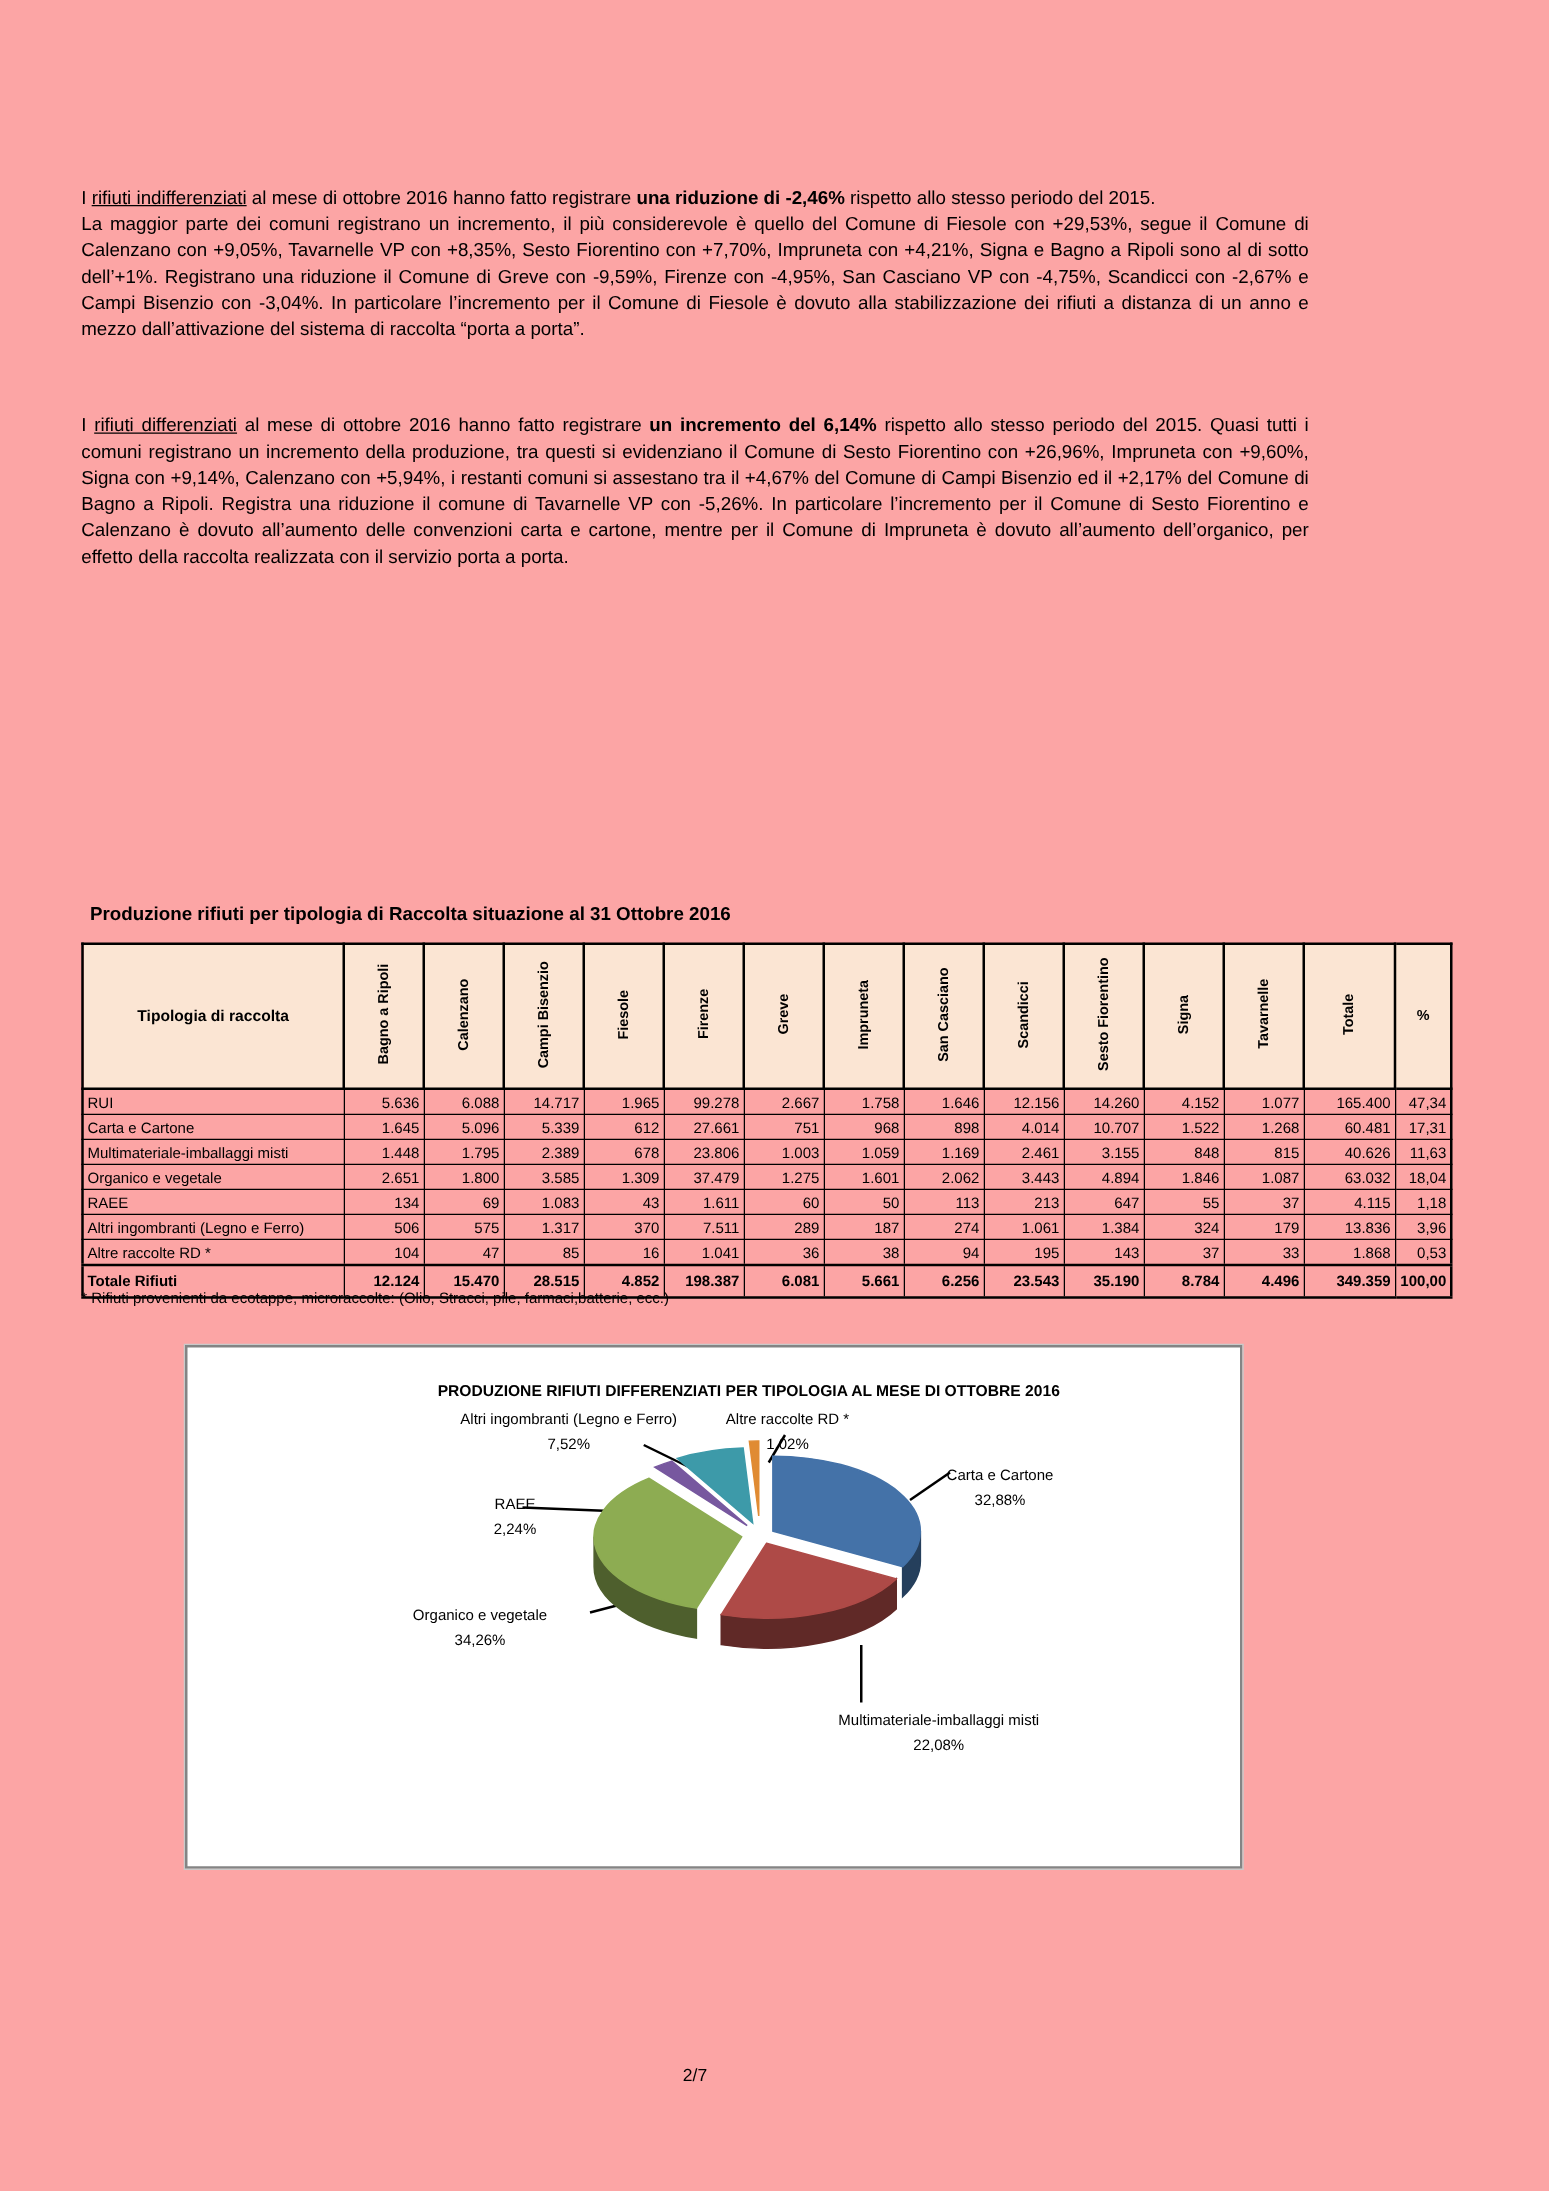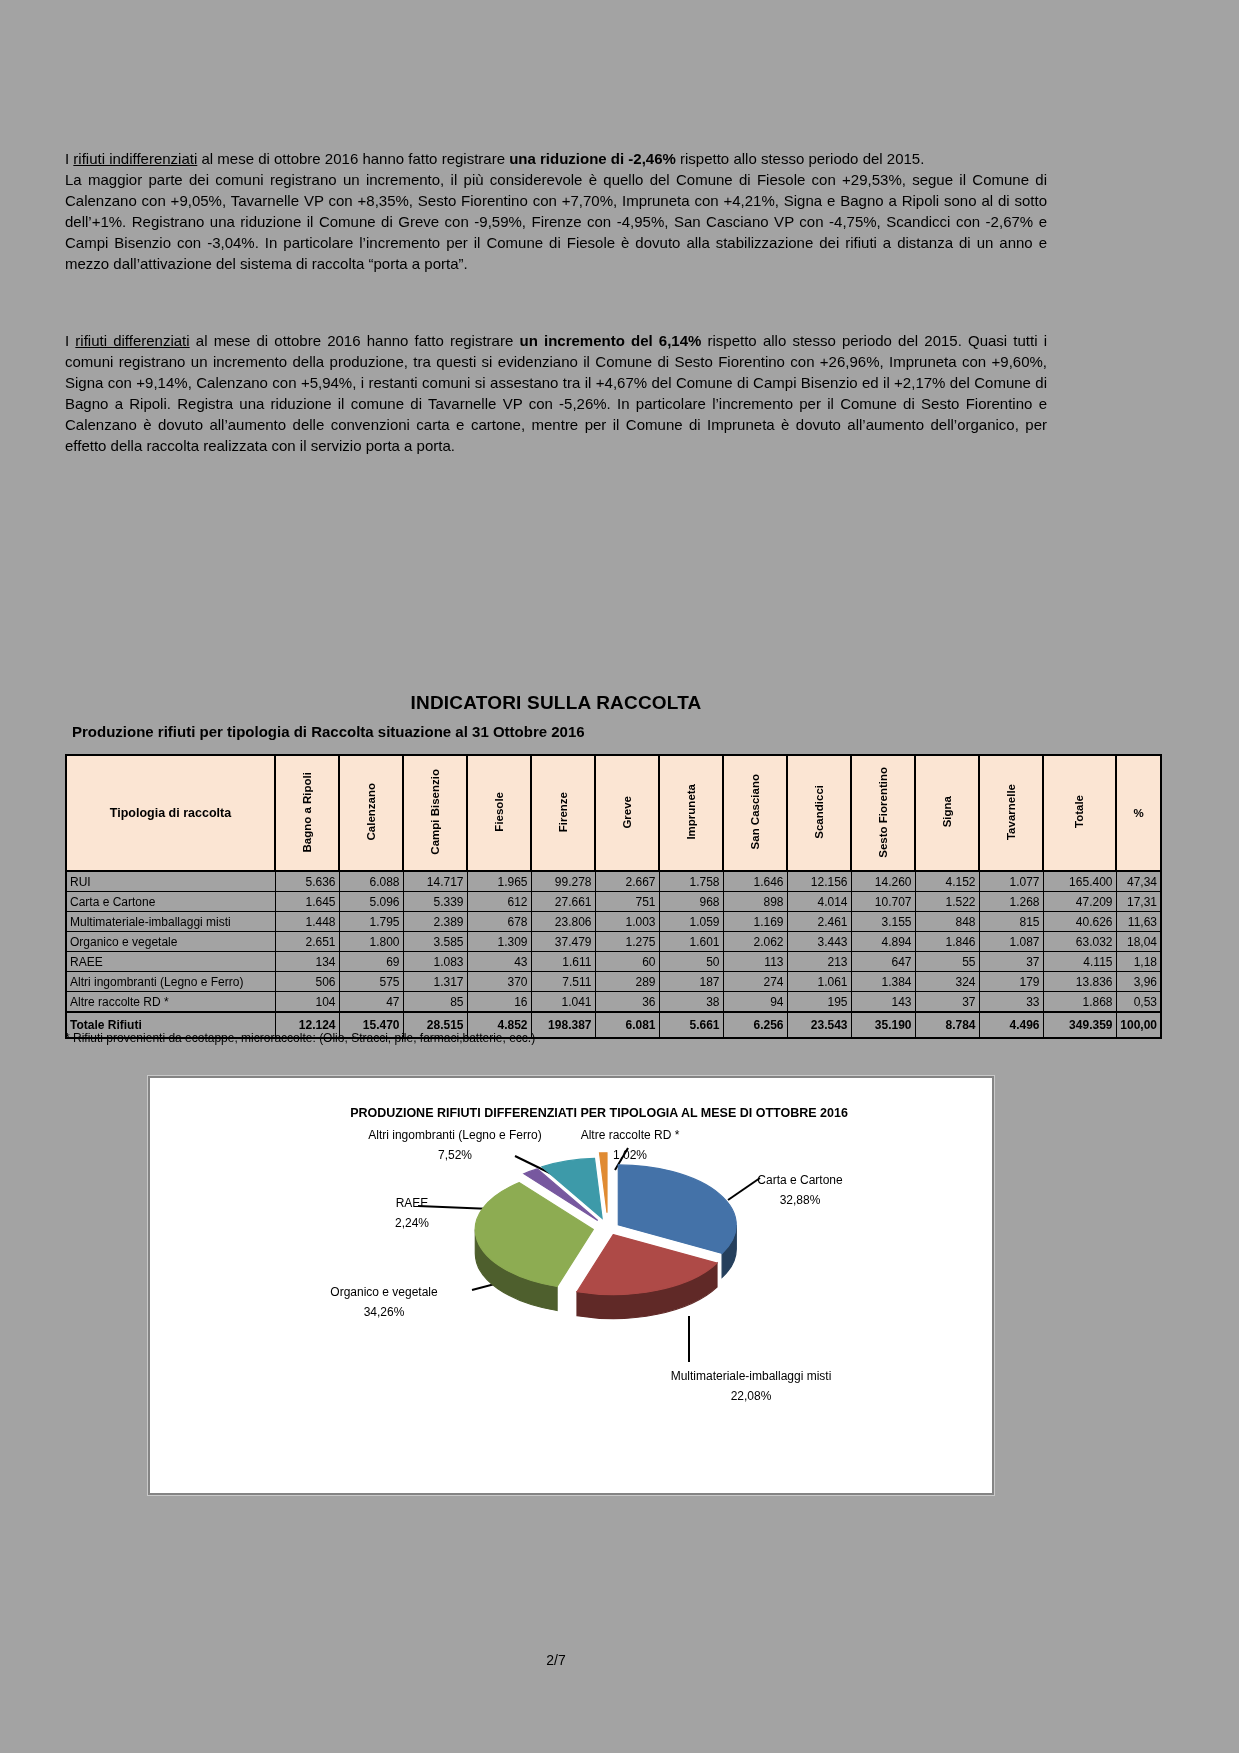--- a/index.html
+++ b/index.html
@@ -1,16 +1,16 @@
 <!DOCTYPE html>
 <html><head>
 <meta charset="utf-8">
 <style>
   html,body{margin:0;padding:0;background:#ffffff;}
-  #page{position:relative;width:1239px;height:1753px;background:#a3a3a3;
+  #page{position:relative;width:1239px;height:1753px;background:#fca5a5;
         font-family:"Liberation Sans",sans-serif;color:#000;overflow:hidden;}
   .para{position:absolute;left:65px;width:982px;font-size:15px;line-height:21px;text-align:justify;}
   .para .lead-line{display:block;}
   .u{text-decoration:underline;}
   .b{font-weight:bold;}
   #main-title{position:absolute;left:65px;width:982px;top:692px;text-align:center;
               font-size:19px;font-weight:bold;letter-spacing:.2px;}
   #subtitle{position:absolute;left:72px;top:723px;font-size:15px;font-weight:bold;}
   #units-note{position:absolute;top:736px;left:65px;width:1095px;text-align:right;font-size:10.5px;}
   
@@ -48,21 +48,20 @@
 
   <div class="para" style="top:148px;">
     <span class="lead-line"><span>I </span><span class="u">rifiuti indifferenziati</span><span> al mese di ottobre 2016 hanno fatto registrare </span><span class="b">una riduzione di -2,46%</span><span> rispetto allo stesso periodo del 2015.</span></span>
     <span>La maggior parte dei comuni registrano un incremento, il più considerevole è quello del Comune di Fiesole con +29,53%, segue il Comune di Calenzano con +9,05%, Tavarnelle VP con +8,35%, Sesto Fiorentino con +7,70%, Impruneta con +4,21%, Signa e Bagno a Ripoli sono al di sotto dell’+1%. Registrano una riduzione il Comune di Greve con -9,59%, Firenze con -4,95%, San Casciano VP con -4,75%, Scandicci con -2,67% e Campi Bisenzio con -3,04%. In particolare l’incremento per il Comune di Fiesole è dovuto alla stabilizzazione dei rifiuti a distanza di un anno e mezzo dall’attivazione del sistema di raccolta “porta a porta”.</span>
   </div>
 
   <div class="para" style="top:330px;">
     <span>I </span><span class="u">rifiuti differenziati</span><span> al mese di ottobre 2016 hanno fatto registrare </span><span class="b">un incremento del 6,14%</span><span> rispetto allo stesso periodo del 2015. Quasi tutti i comuni registrano un incremento della produzione, tra questi si evidenziano il Comune di Sesto Fiorentino con +26,96%, Impruneta con +9,60%, Signa con +9,14%, Calenzano con +5,94%, i restanti comuni si assestano tra il +4,67% del Comune di Campi Bisenzio ed il +2,17% del Comune di Bagno a Ripoli.  Registra una riduzione il comune di Tavarnelle VP con -5,26%. In particolare l’incremento per il Comune di Sesto Fiorentino e Calenzano è dovuto all’aumento delle convenzioni carta e cartone, mentre per il Comune di Impruneta è dovuto all’aumento dell’organico, per effetto della raccolta realizzata con il servizio porta a porta.</span>
   </div>
 
-  <div id="main-title">INDICATORI SULLA RACCOLTA</div>
   <div id="subtitle">Produzione rifiuti per tipologia di Raccolta situazione al 31 Ottobre 2016</div>
 
   <div id="tbl-wrap">
     <table class="tbl">
       <colgroup>
         <col style="width:209px">
         <col style="width:64px">
           <col style="width:64px">
           <col style="width:64px">
           <col style="width:64px">
@@ -121,21 +120,21 @@
             <td>5.339</td>
             <td>612</td>
             <td>27.661</td>
             <td>751</td>
             <td>968</td>
             <td>898</td>
             <td>4.014</td>
             <td>10.707</td>
             <td>1.522</td>
             <td>1.268</td>
-            <td>47.209</td>
+            <td>60.481</td>
             <td>17,31</td>
           </tr>
           <tr>
             <td class="rowlabel">Multimateriale-imballaggi misti</td>
             <td>1.448</td>
             <td>1.795</td>
             <td>2.389</td>
             <td>678</td>
             <td>23.806</td>
             <td>1.003</td>

